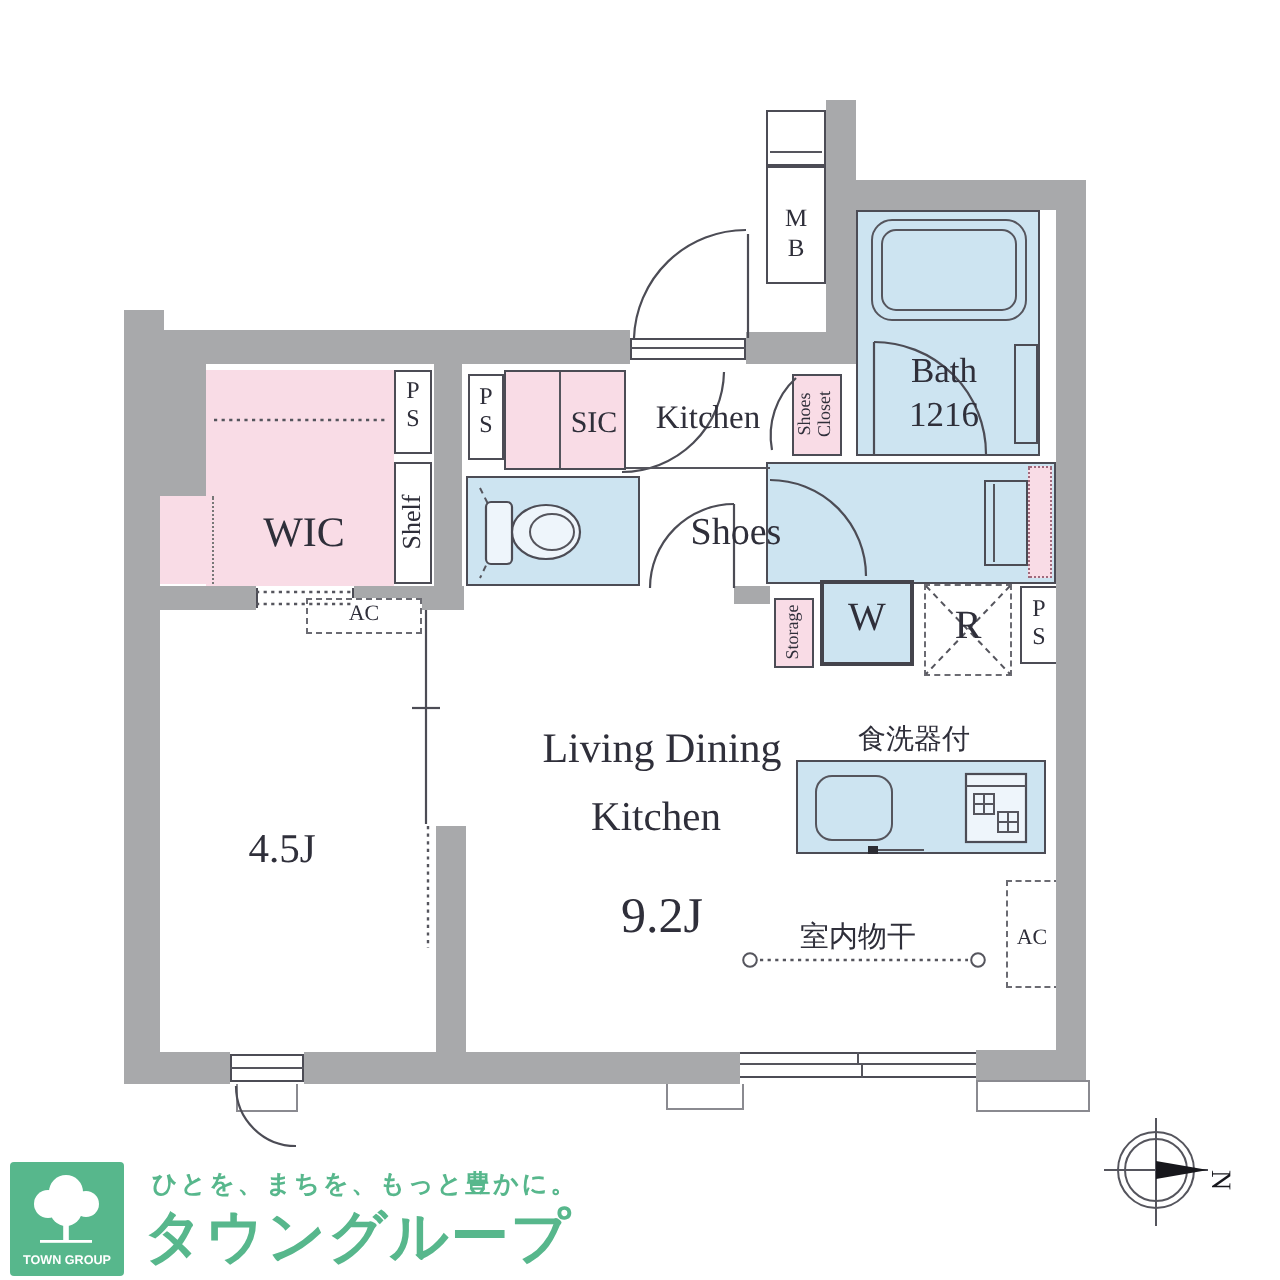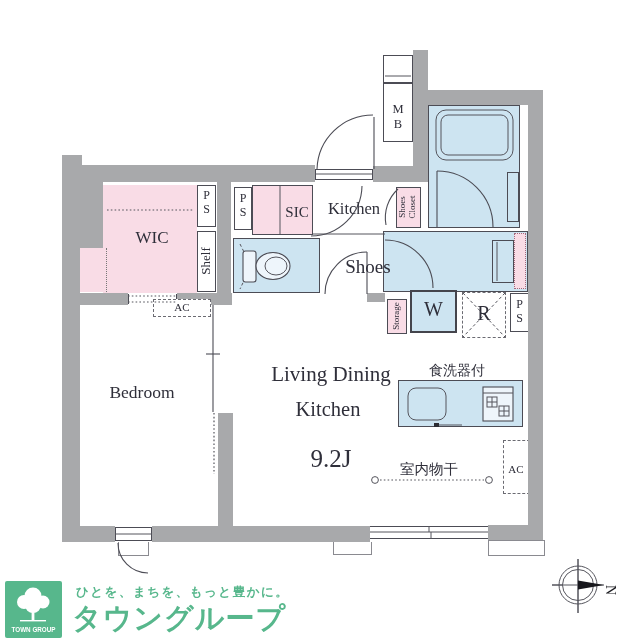--- a/index.html
+++ b/index.html
@@ -189,39 +189,41 @@
           <circle cx="33" cy="605" r="8"></circle>
         <path d="M31.6 603 L31.6 621 L34.4 621 L34.4 603 Z"></path>
         <path d="M32 609 L26 604 L27.5 602.5 L33 608 Z"></path>
         <path d="M34 611 L40 606 L38.5 604.5 L33 610 Z"></path>
         <rect x="20" y="620" width="26" height="1.4"></rect>
       </g>
       <text x="33.5" y="632" font-size="6.3" fill="#fff" text-anchor="middle" font-weight="bold" font-family="Liberation Sans, DejaVu Sans, sans-serif">TOWN GROUP</text>
     </g>
   </svg>
 
-  <div class="lbl" style="left:122px;top:228px;width:60px;font-size:17px">WIC</div>
+  <div class="lbl" style="left:122px;top:254px;width:60px;font-size:21px">WIC</div>
   <div class="lbl vert" style="left:181px;top:253px;width:50px;height:16px;font-size:13px">Shelf</div>
   <div class="lbl" style="left:197px;top:188px;width:19px;font-size:12px">P
 S</div>
   <div class="lbl" style="left:234px;top:191px;width:18px;font-size:12px">P
 S</div>
   <div class="lbl" style="left:273px;top:204px;width:48px;font-size:15px">SIC</div>
   <div class="lbl" style="left:314px;top:199px;width:80px;font-size:16.5px">Kitchen</div>
   <div class="lbl vert" style="left:386px;top:196px;width:44px;height:22px;font-size:9px;line-height:1.15">Shoes
 Closet</div>
   <div class="lbl" style="left:383px;top:102px;width:30px;font-size:12.5px">M
 B</div>
+  <div class="lbl" style="left:430px;top:175px;width:84px;font-size:17.5px;line-height:1.25">Bath
+1216</div>
   <div class="lbl" style="left:338px;top:256px;width:60px;font-size:19px">Shoes</div>
   <div class="lbl vert" style="left:375px;top:310px;width:44px;height:12px;font-size:9px">Storage</div>
   <div class="lbl" style="left:410px;top:298px;width:47px;font-size:20px">W</div>
   <div class="lbl" style="left:462px;top:302px;width:44px;font-size:20px">R</div>
   <div class="lbl" style="left:510px;top:297px;width:19px;font-size:12px">P
 S</div>
-  <div class="lbl" style="left:82px;top:382px;width:120px;font-size:17.5px">Bedroom</div>
+  <div class="lbl" style="left:91px;top:413px;width:100px;font-size:20.5px">4.5J</div>
   <div class="lbl" style="left:278px;top:397px;width:100px;font-size:20.5px">Kitchen</div>
   <div class="lbl" style="left:241px;top:362px;width:180px;font-size:21px">Living Dining</div>
   <div class="lbl" style="left:281px;top:444px;width:100px;font-size:25px">9.2J</div>
   <div class="lbl" style="left:160px;top:301px;width:44px;font-size:11px">AC</div>
   <div class="lbl" style="left:498px;top:463px;width:36px;font-size:11px">AC</div>
   <div class="lbl" style="left:379px;top:461px;width:100px;font-size:14.5px">室内物干</div>
   <div class="lbl" style="left:407px;top:363px;width:100px;font-size:14px">食洗器付</div>
 
   <div class="logo-tag" style="left:76px;top:584px;font-size:12.5px;letter-spacing:1.5px">ひとを、まちを、もっと豊かに。</div>
   <div class="logo-tag" style="left:72px;top:599px;font-size:29px;letter-spacing:1px">タウングループ</div>

